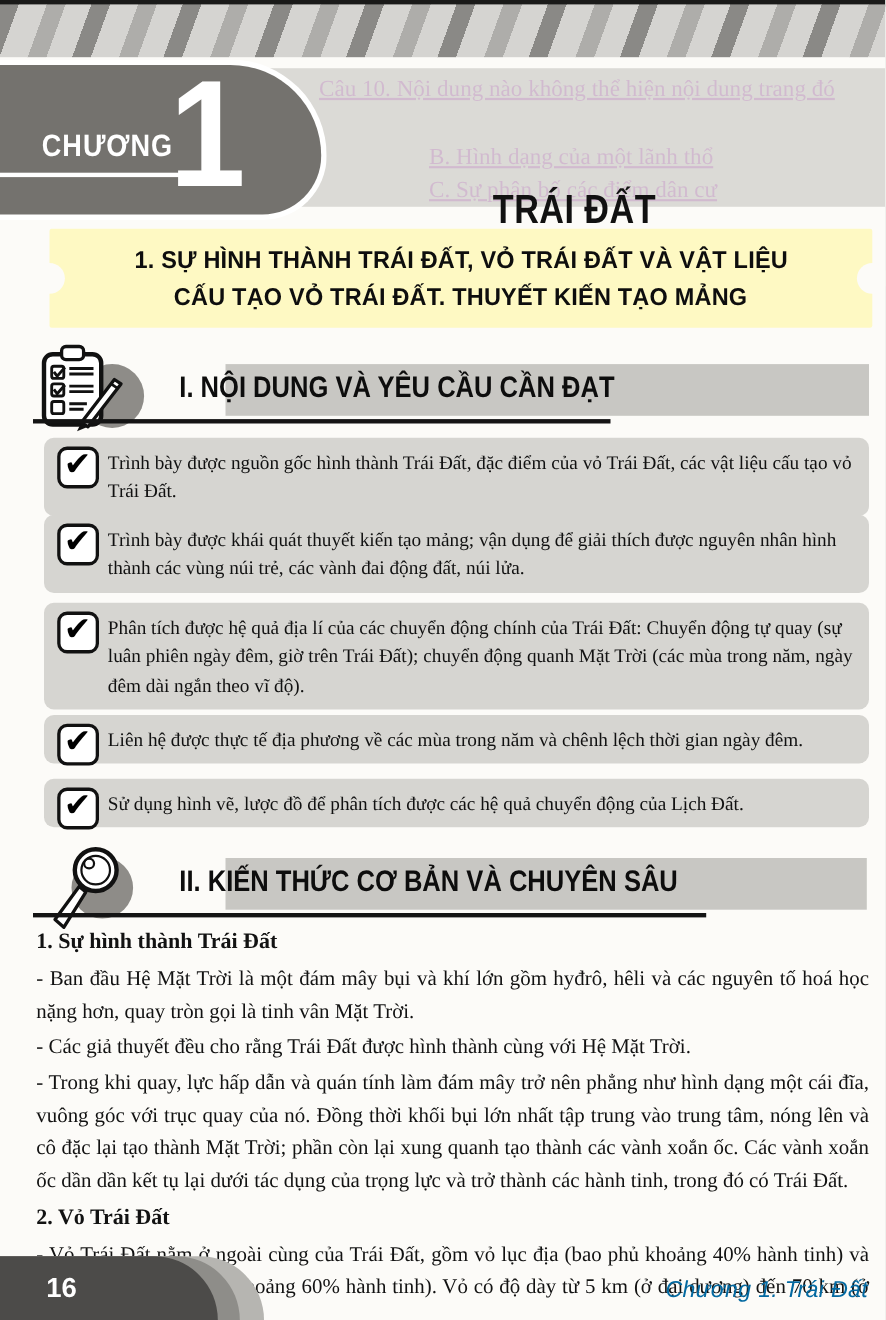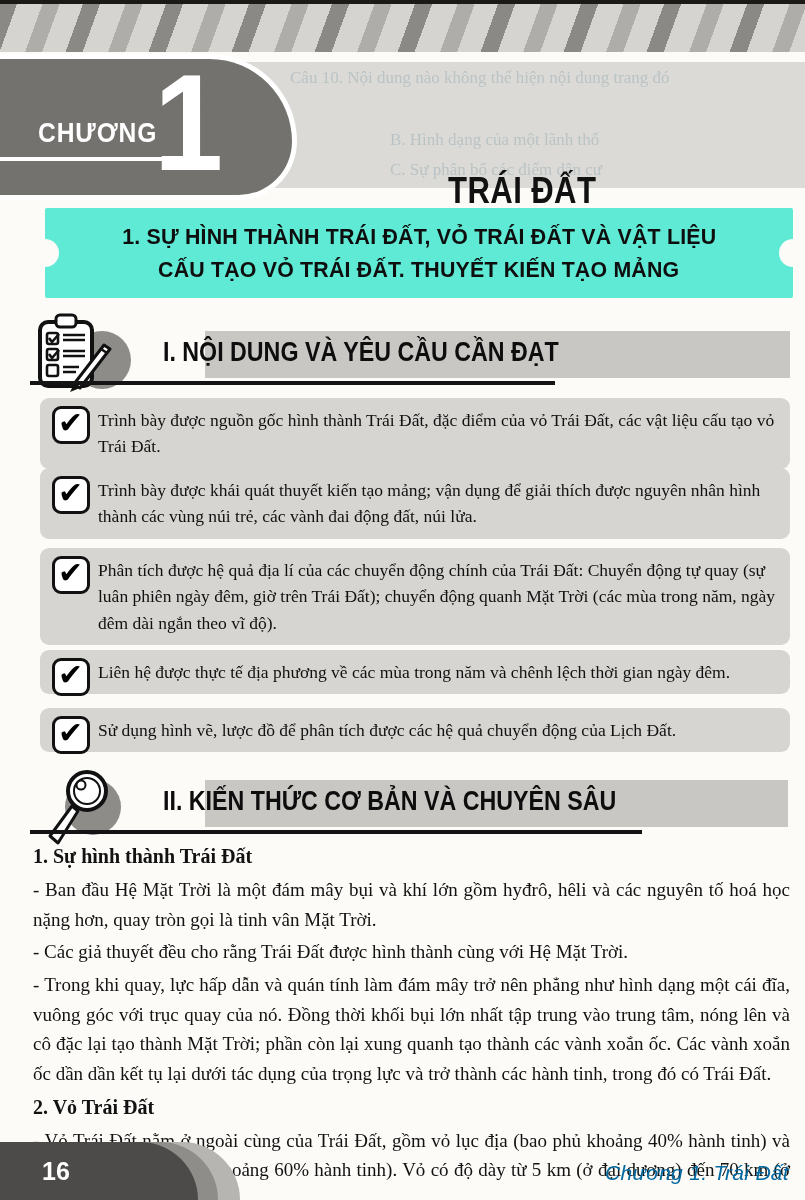--- a/index.html
+++ b/index.html
@@ -7,35 +7,35 @@
         overflow:hidden;font-family:"Liberation Sans",sans-serif;color:#141414;}
 
   
   .top-edge{position:absolute;top:0;left:0;width:100%;height:6px;background:#1a1a19;}
   .top-stripes{position:absolute;top:4px;left:0;width:100%;height:48px;
     background:repeating-linear-gradient(110deg,
       #8a8986 0 16px,#d5d4d1 16px 40px,#aeadaa 40px 56px,#d5d4d1 56px 78px);}
 
   
   .header-band{position:absolute;top:62px;left:0;width:100%;height:126px;background:#dbdad6;}
-  .bleed{position:absolute;font-family:"Liberation Serif",serif;font-size:17px;
-         color:#0c4a6e;opacity:.16;filter:blur(.7px);white-space:nowrap;}
+  .bleed{position:absolute;font-family:"Liberation Serif",serif;font-size:21px;
+         color:#a21caf;opacity:.16;filter:blur(.7px);white-space:nowrap;text-decoration:underline;}
   .chapter-title{position:absolute;top:108px;left:448px;font-size:37px;font-weight:bold;
          letter-spacing:.5px;transform:scaleX(.84);transform-origin:left;color:#111;}
 
   .chapter-box{position:absolute;top:54px;left:-8px;width:300px;height:136px;background:#74726e;
          border:5px solid #fff;border-left:none;border-radius:0 120px 80px 0;}
   .chapter-label{position:absolute;top:58px;left:46px;font-size:28px;font-weight:bold;color:#fff;
          letter-spacing:1px;transform:scaleX(.88);transform-origin:left;}
   .chapter-underline{position:absolute;top:98px;left:0;width:172px;height:4px;background:#fff;}
   .chapter-number{position:absolute;top:-26px;left:162px;font-size:138px;font-weight:900;color:#fff;
          line-height:1.3;transform:scaleX(.9);transform-origin:left;}
 
   
-  .banner{position:absolute;top:208px;left:45px;width:748px;height:90px;background:#5eead4;
+  .banner{position:absolute;top:208px;left:45px;width:748px;height:90px;background:#fef9c3;
          display:flex;flex-direction:column;justify-content:center;align-items:center;
          text-align:center;border-radius:2px;}
   .banner-line{font-size:22px;font-weight:bold;line-height:1.5;letter-spacing:.2px;color:#0e0e0e;
          transform:scaleX(.97);}
   .notch{position:absolute;width:28px;height:28px;background:#fcfbf8;border-radius:50%;top:31px;}
   .notch.left{left:-14px;} .notch.right{right:-14px;}
 
   
   .head-bar{position:absolute;background:#c8c7c3;}
   .head-bar.one{top:331px;left:205px;width:585px;height:47px;}

